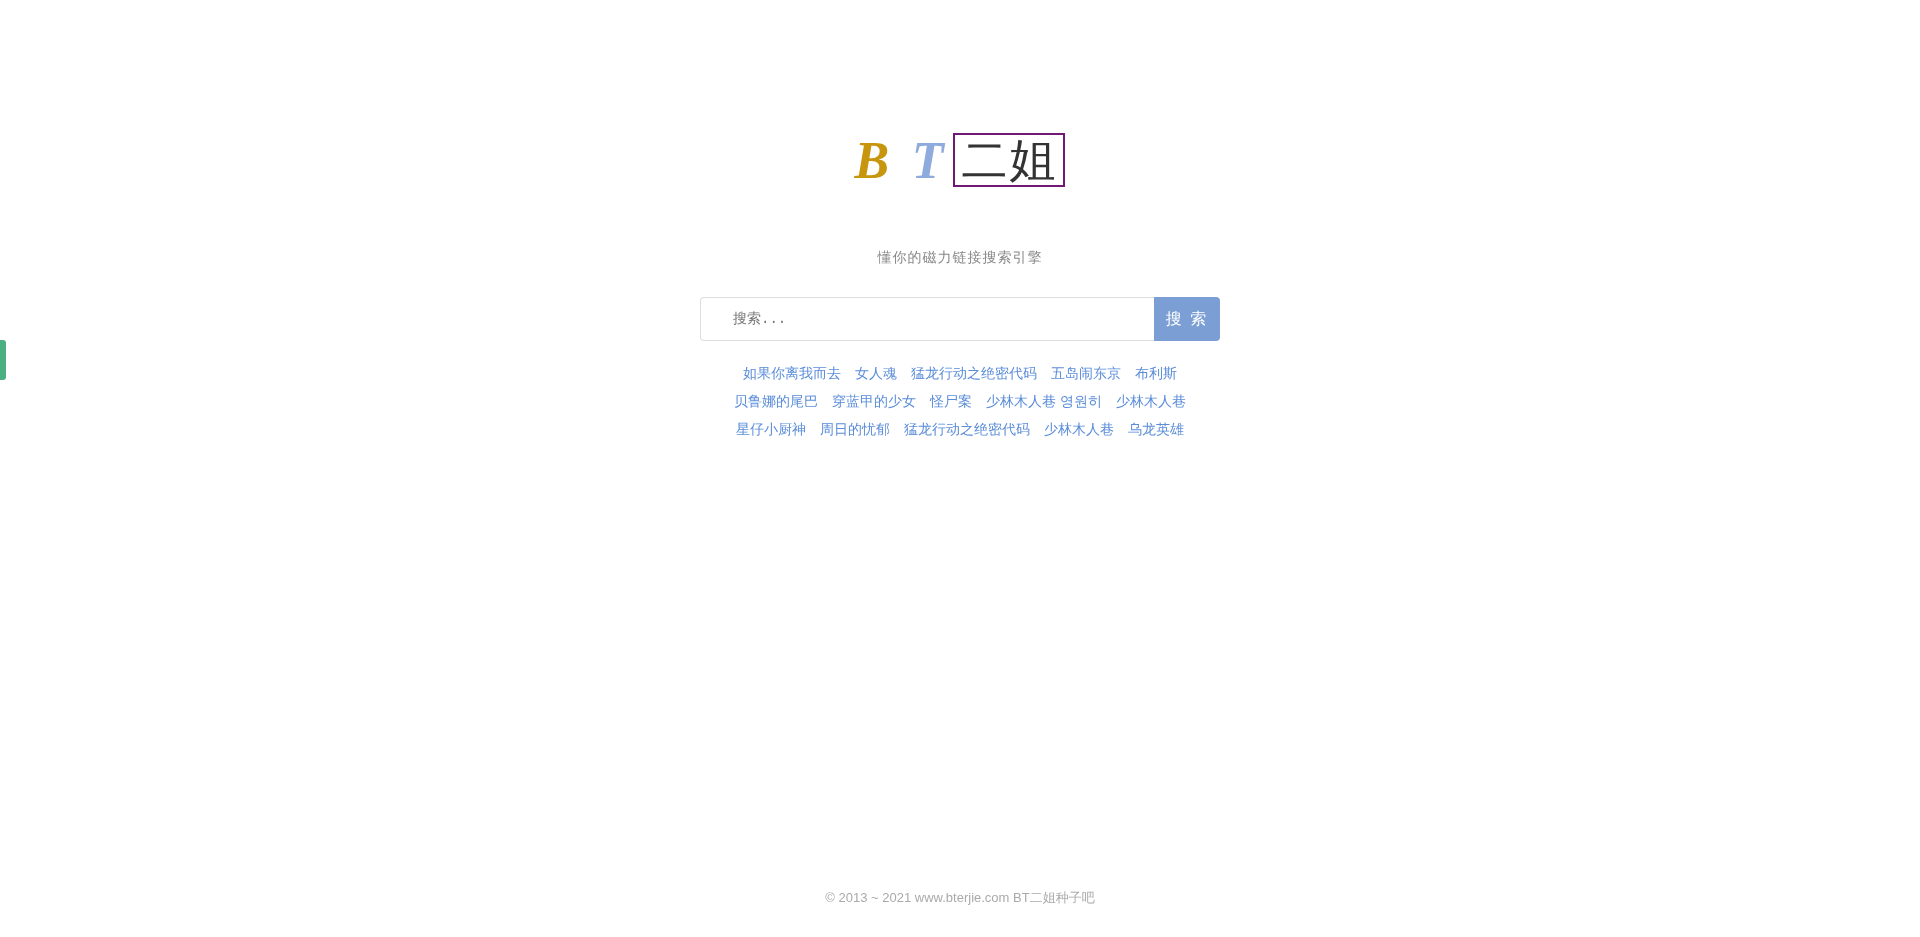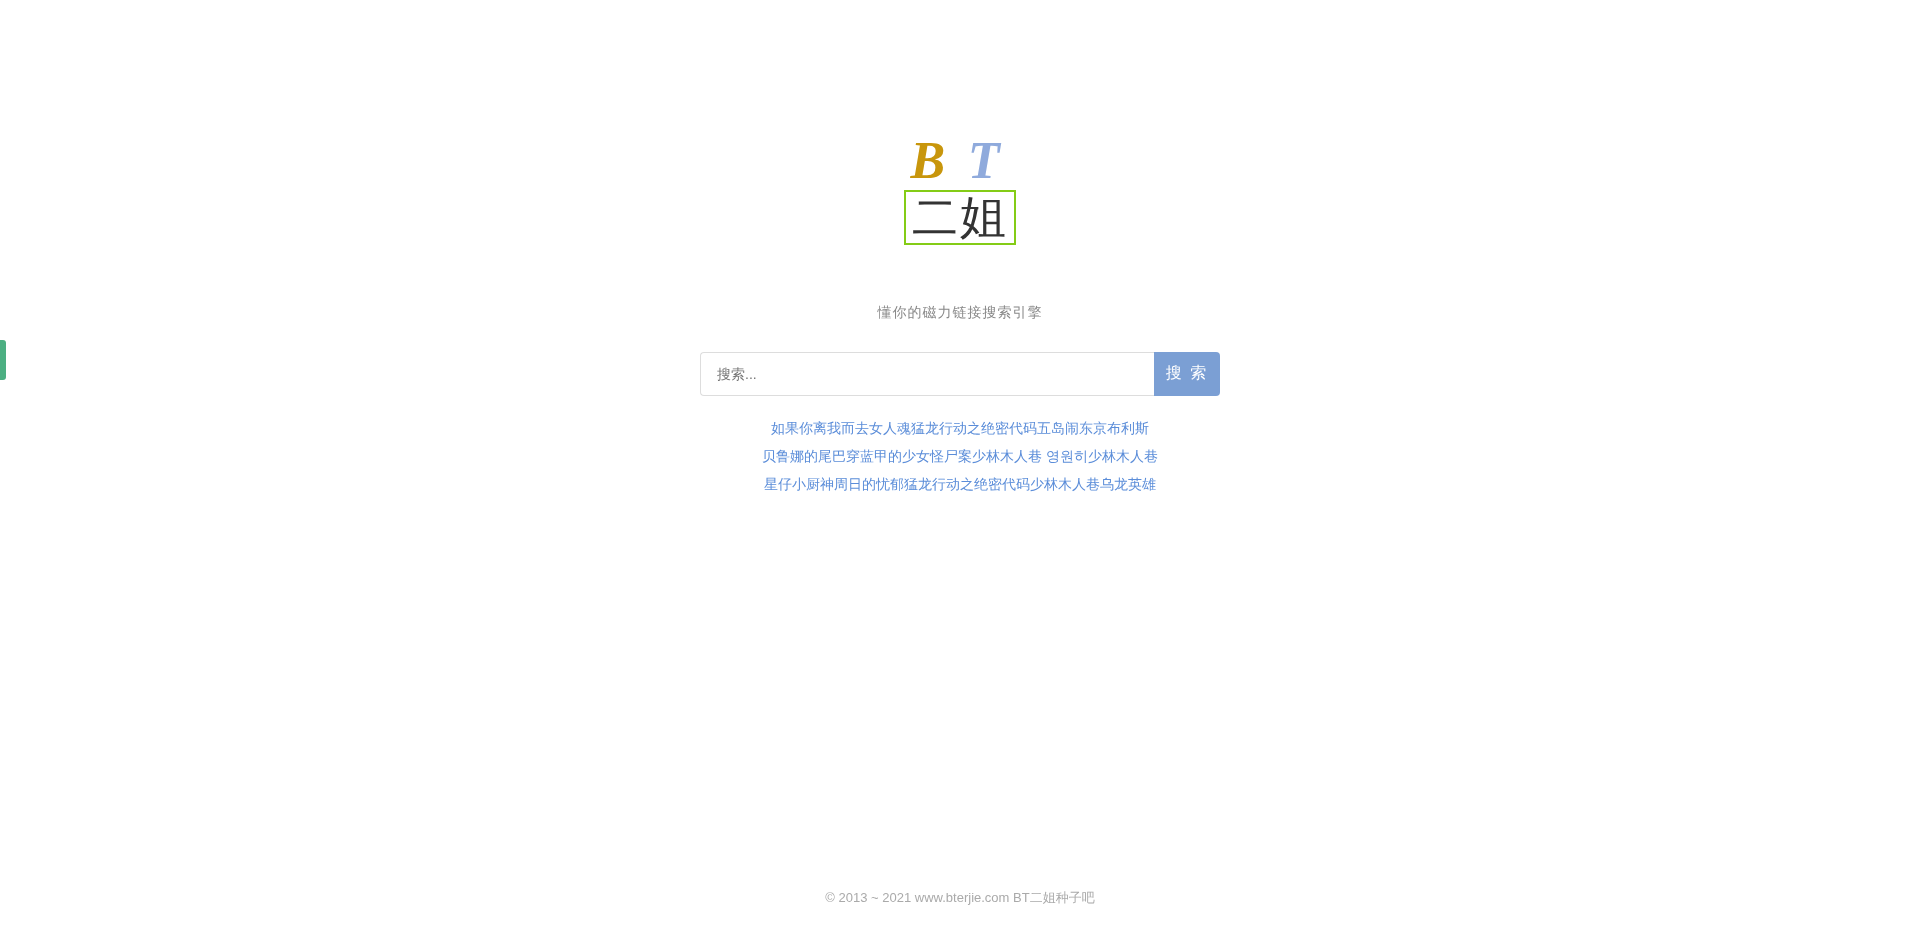--- a/index.html
+++ b/index.html
@@ -36,21 +36,20 @@
       align-items: center;
       margin-top: 130px;
       width: 100%;
     }
 
     
     .logo-container {
       display: flex;
       align-items: center;
       margin-bottom: 20px;
-      flex-direction: column;
     }
 
     .logo-bt {
       font-size: 52px;
       font-weight: bold;
       letter-spacing: 4px;
       margin-right: 6px;
     }
 
     .logo-b {
@@ -64,21 +63,21 @@
       font-style: italic;
       font-family: Georgia, serif;
     }
 
     .logo-chinese {
       font-size: 46px;
       color: #333333;
       font-weight: normal;
       letter-spacing: 2px;
       font-family: "Microsoft YaHei", sans-serif;
-      border: 2px solid #84cc16;
+      border: 2px solid #701a75;
       padding: 0px 6px;
       line-height: 1.1;
     }
 
     .logo-er {
       color: #333333;
     }
 
     .logo-jie {
       color: #333333;
@@ -100,25 +99,25 @@
       width: 520px;
       margin-bottom: 24px;
     }
 
     .search-input {
       flex: 1;
       height: 44px;
       border: 1px solid #dddddd;
       border-right: none;
       border-radius: 4px 0 0 4px;
-      padding: 0 16px;
+      padding: 0 32px;
       font-size: 14px;
       color: #999999;
       outline: none;
-      font-family: Liberation Sans, sans-serif;
+      font-family: Liberation Mono, monospace;
     }
 
     .search-button {
       width: 66px;
       height: 44px;
       background: #7b9fd4;
       color: #ffffff;
       border: none;
       border-radius: 0 4px 4px 0;
       font-size: 16px;
@@ -131,20 +130,21 @@
     .hot-links {
       display: flex;
       flex-direction: column;
       align-items: center;
       gap: 10px;
     }
 
     .hot-links-row {
       display: flex;
       align-items: center;
+      gap: 14px;
       flex-wrap: wrap;
       justify-content: center;
     }
 
     .hot-link {
       font-size: 14px;
       color: #5b8dd9;
       text-decoration: none;
       cursor: pointer;
     }

